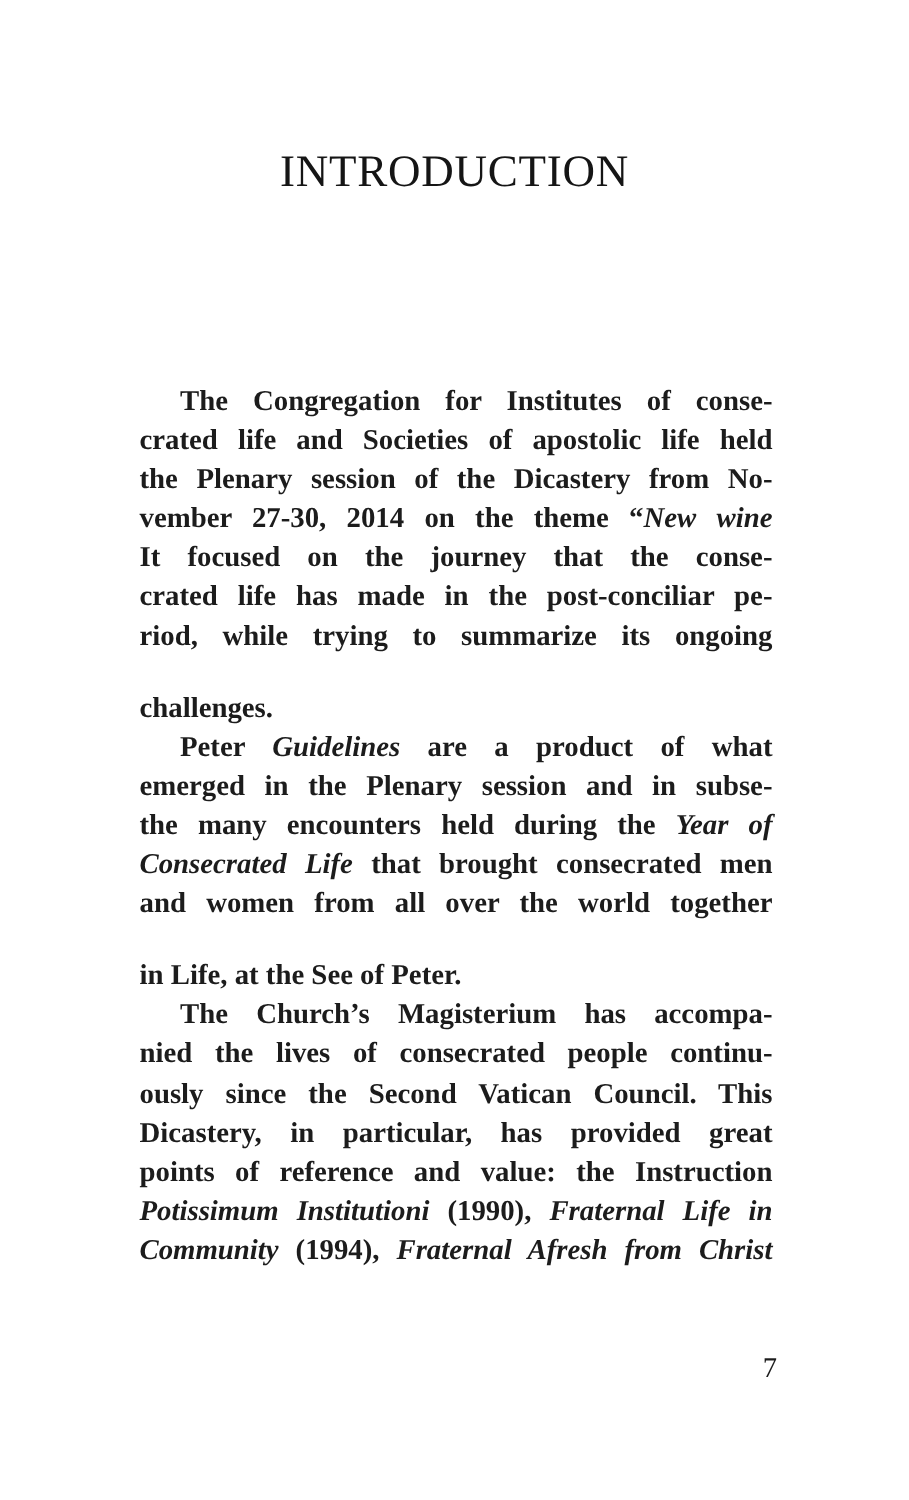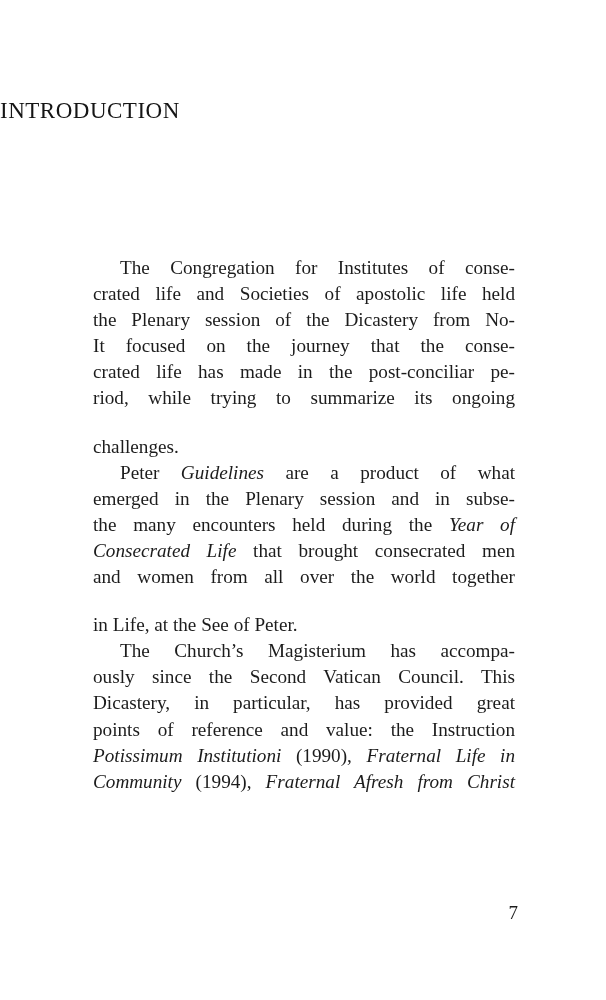--- a/index.html
+++ b/index.html
@@ -19,21 +19,22 @@
     position: absolute;
     left: 0; top: 0;
     width: 606px;
     height: 1000px;
   }
   .chapter-title {
     position: absolute;
     top: 98px;
     left: 0;
     width: 606px;
-    font-size: 23px;
+    text-align: center;
+    font-size: 30px;
     letter-spacing: 0.5px;
     margin: 0;
     font-weight: normal;
     color: #151515;
   }
   .body-text {
     position: absolute;
     left: 93px;
     top: 255px;
     width: 422px;
@@ -45,20 +46,21 @@
   .body-text p {
     margin: 0;
     text-indent: 27px;
   }
   .body-text .line {
     display: block;
     text-align: justify;
     text-align-last: justify;
     white-space: nowrap;
     height: 26.1px;
+    font-weight: bold;
   }
   .body-text .line.last {
     text-align-last: left;
     margin-top: 22px;
   }
   .body-text .line.indent {
     padding-left: 27px;
   }
   .body-text p { text-indent: 0; }
   em { font-style: italic; }
@@ -76,35 +78,37 @@
 <body>
 
 <div class="page">
   <h1 class="chapter-title">INTRODUCTION</h1>
 
   <div class="body-text">
     <p>
         <span class="line indent"><span>The Congregation for Institutes of conse-</span></span>
         <span class="line"><span>crated life and Societies of apostolic life held</span></span>
         <span class="line"><span>the Plenary session of the Dicastery from No-</span></span>
+        <span class="line"><span>vember 27-30, 2014 on the theme “</span><em>New wine</em></span>
         <span class="line"><span>It focused on the journey that the conse-</span></span>
         <span class="line"><span>crated life has made in the post-conciliar pe-</span></span>
         <span class="line"><span>riod, while trying to summarize its ongoing</span></span>
         <span class="line last"><span>challenges.</span></span>
       </p>
     <p>
         <span class="line indent"><span>Peter </span><em>Guidelines</em><span> are a product of what</span></span>
         <span class="line"><span>emerged in the Plenary session and in subse-</span></span>
         <span class="line"><span>the many encounters held during the </span><em>Year of</em></span>
         <span class="line"><em>Consecrated Life</em><span> that brought consecrated men</span></span>
         <span class="line"><span>and women from all over the world together</span></span>
         <span class="line last"><span>in Life, at the See of Peter.</span></span>
       </p>
     <p>
         <span class="line indent"><span>The Church’s Magisterium has accompa-</span></span>
+        <span class="line"><span>nied the lives of consecrated people continu-</span></span>
         <span class="line"><span>ously since the Second Vatican Council. This</span></span>
         <span class="line"><span>Dicastery, in particular, has provided great</span></span>
         <span class="line"><span>points of reference and value: the Instruction</span></span>
         <span class="line"><em>Potissimum Institutioni</em><span> (1990), </span><em>Fraternal Life in</em></span>
         <span class="line"><em>Community</em><span> (1994), </span><em>Fraternal Afresh from Christ</em></span>
       </p>
   </div>
 
   <div class="page-number">7</div>
 </div>

